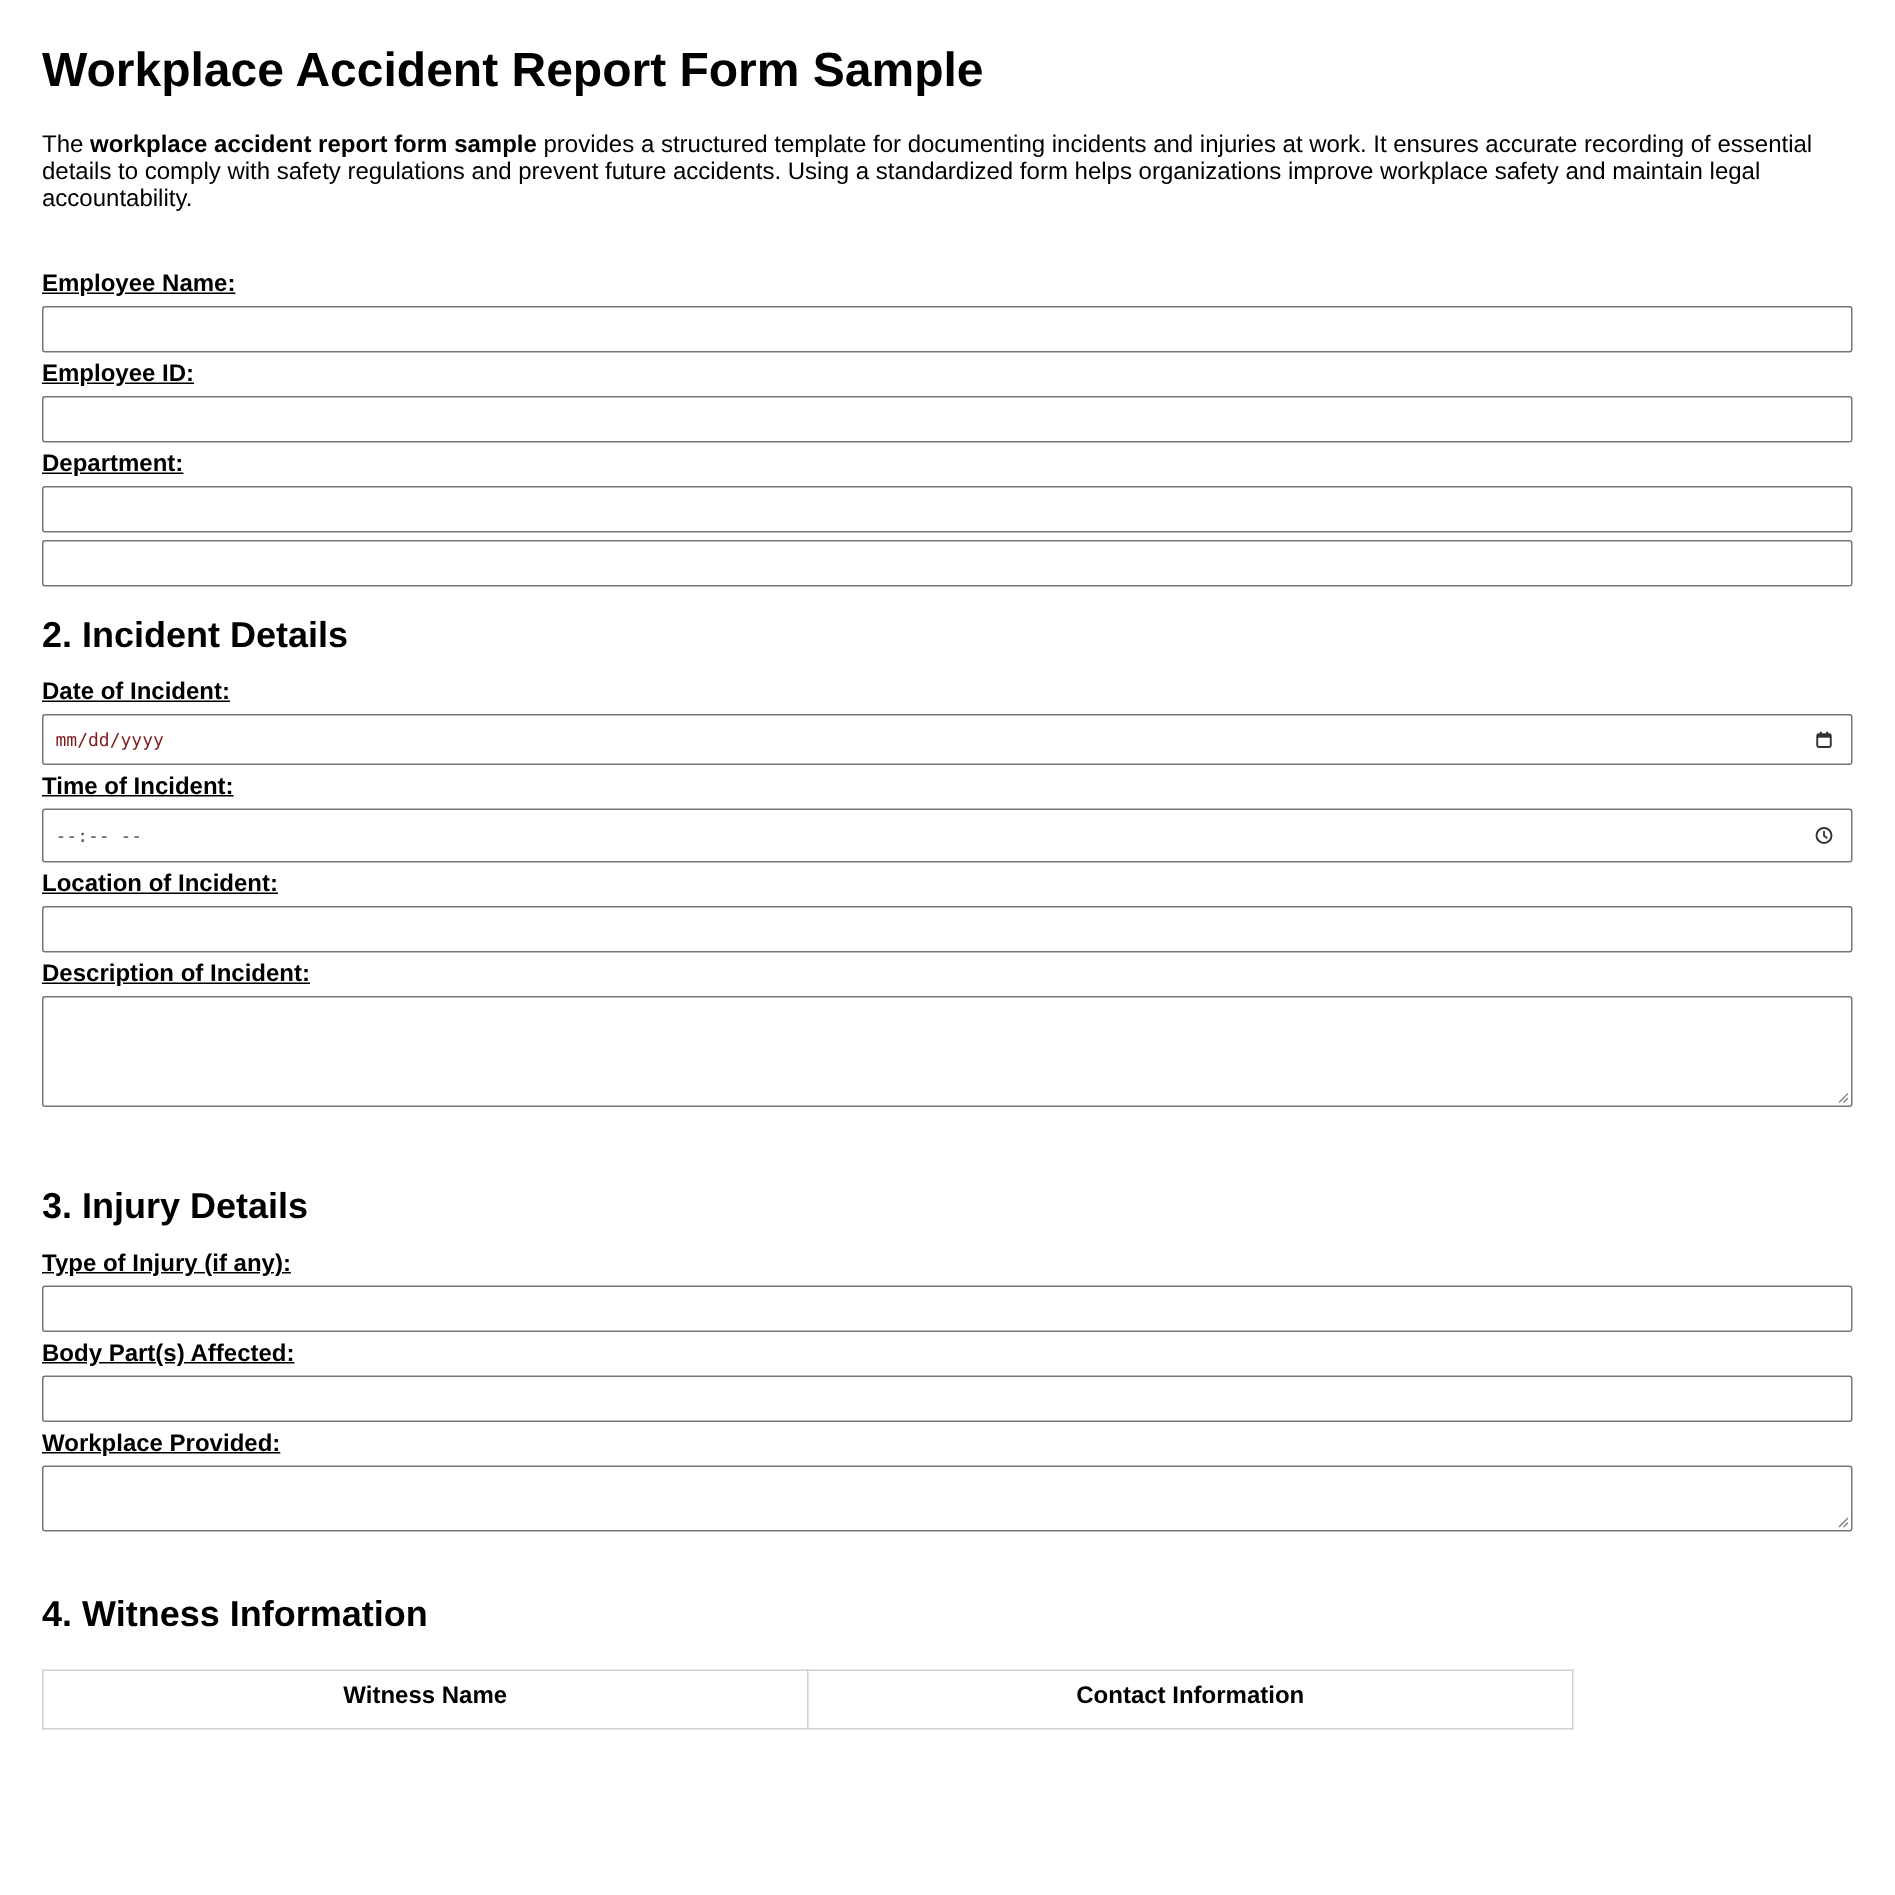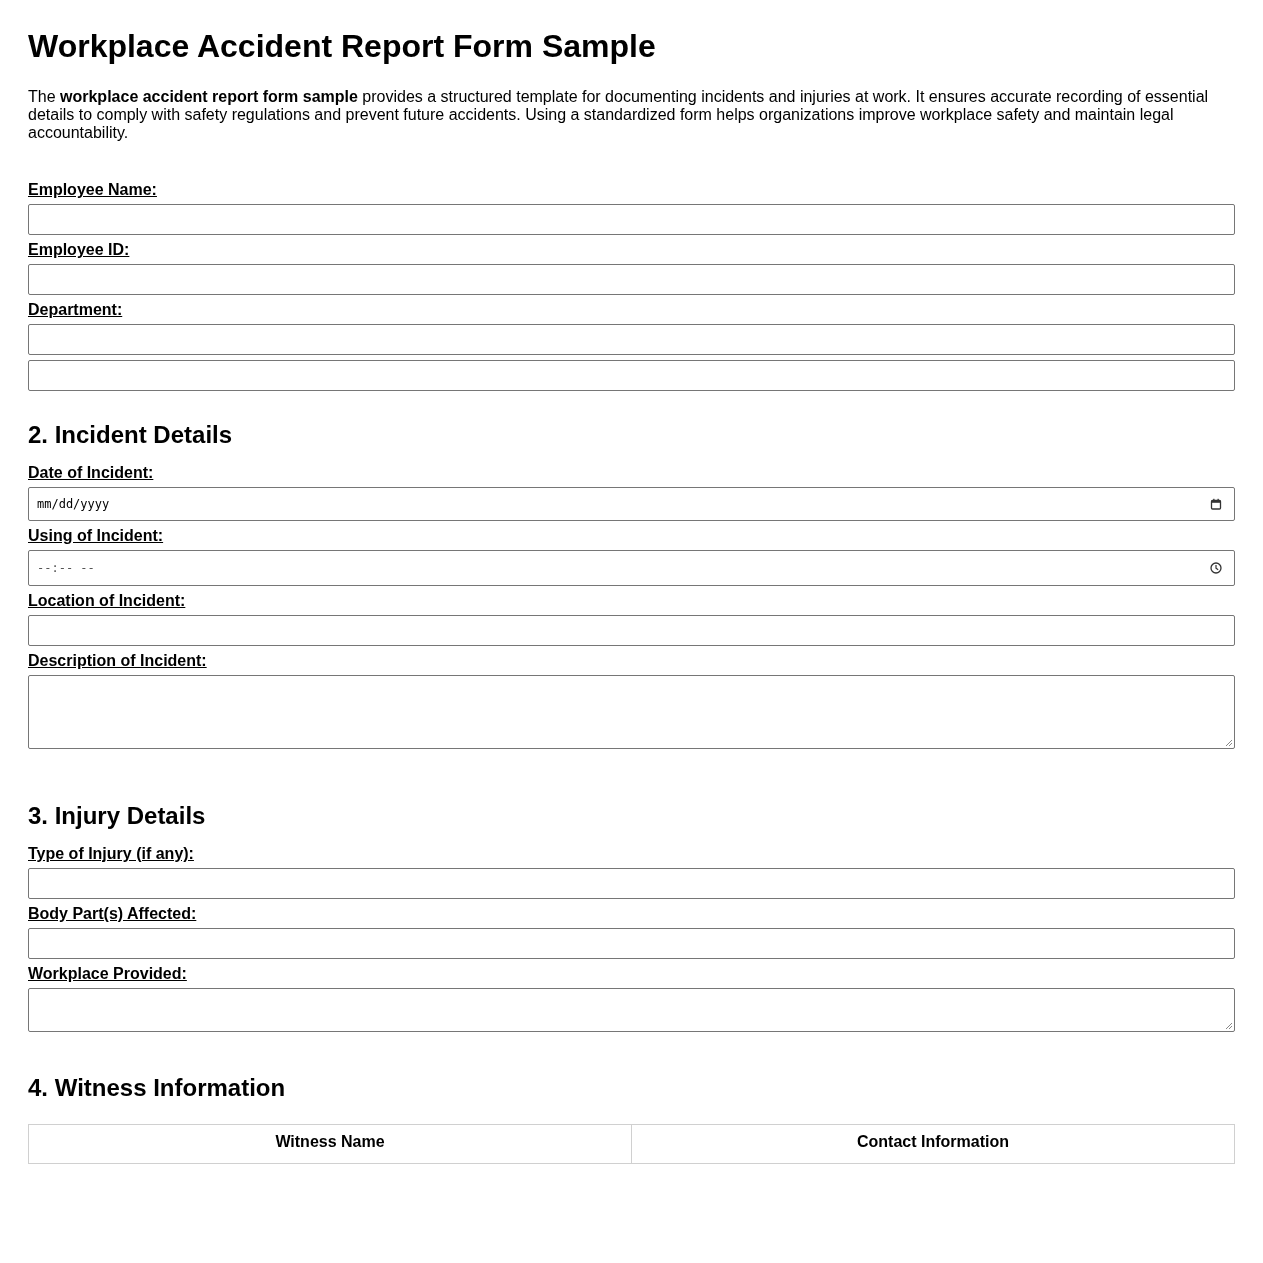--- a/index.html
+++ b/index.html
@@ -24,21 +24,21 @@
       line-height: 18px;
       margin: 23px 0 0 0;
     }
     h2 {
       font-size: 24px;
       font-weight: bold;
       margin: 0;
       line-height: 28px;
     }
     .section { margin-top: 38px; }
-    .section.s2 { margin-top: 30px; }
+    .section.s2 { margin-top: 19px; }
     .section.s3 { margin-top: 53px; }
     .section.s4 { margin-top: 42px; }
     .field { margin-top: 14px; text-decoration: underline; }
     .field + .field { margin-top: 5px; }
     label {
       display: block;
       font-size: 16px;
       font-weight: bold;
       line-height: 20px;
       margin-bottom: 4px;
@@ -49,21 +49,21 @@
       height: 31px;
       border: 1px solid #767676;
       border-radius: 2px;
       background: #fff;
       position: relative;
     }
     .input.tall { height: 34px; }
     .input.dt .ph {
       font-family: "DejaVu Sans Mono", monospace;
       font-size: 12px;
-      color: #000000;
+      color: #7f1d1d;
       position: absolute;
       left: 8px;
       top: 9px;
       letter-spacing: 0px;
     }
     .input.dt .ph.time { color: #555; }
     .input.dt .icon {
       position: absolute;
       right: 12px;
       top: 10px;
@@ -82,21 +82,21 @@
     .textarea.treat { height: 44px; }
     .resize {
       position: absolute;
       right: 1px;
       bottom: 1px;
       width: 8px;
       height: 8px;
     }
     table.witness {
       margin-top: 22px;
-      width: 1207px;
+      width: 1021px;
       border-collapse: collapse;
       table-layout: fixed;
     }
     table.witness th {
       border: 1px solid #d0d0d0;
       font-size: 16px;
       font-weight: bold;
       padding: 8px 8px 0 8px;
       height: 30px;
       vertical-align: top;
@@ -140,21 +140,21 @@
         <span class="ph">mm/dd/yyyy</span>
         <svg class="icon" viewBox="0 0 12 12">
           <rect x="1.5" y="2.5" width="9" height="8.5" rx="1" fill="none" stroke="#333" stroke-width="1.3"></rect>
           <rect x="1.5" y="2.5" width="9" height="2.3" fill="#333"></rect>
           <rect x="3.2" y="0.8" width="1.3" height="2.2" fill="#333"></rect>
           <rect x="7.5" y="0.8" width="1.3" height="2.2" fill="#333"></rect>
         </svg>
       </div>
     </div>
     <div class="field">
-      <label>Using of Incident:</label>
+      <label>Time of Incident:</label>
       <div class="input tall dt" style="height:36px">
         <span class="ph time" style="top:10px">--:-- --</span>
         <svg class="icon" style="top:11px" viewBox="0 0 12 12">
           <circle cx="6" cy="6" r="5" fill="none" stroke="#333" stroke-width="1.3"></circle>
           <path d="M6 3 V6.2 L8.2 7.8" fill="none" stroke="#333" stroke-width="1.2"></path>
         </svg>
       </div>
     </div>
     <div class="field">
       <label>Location of Incident:</label>

